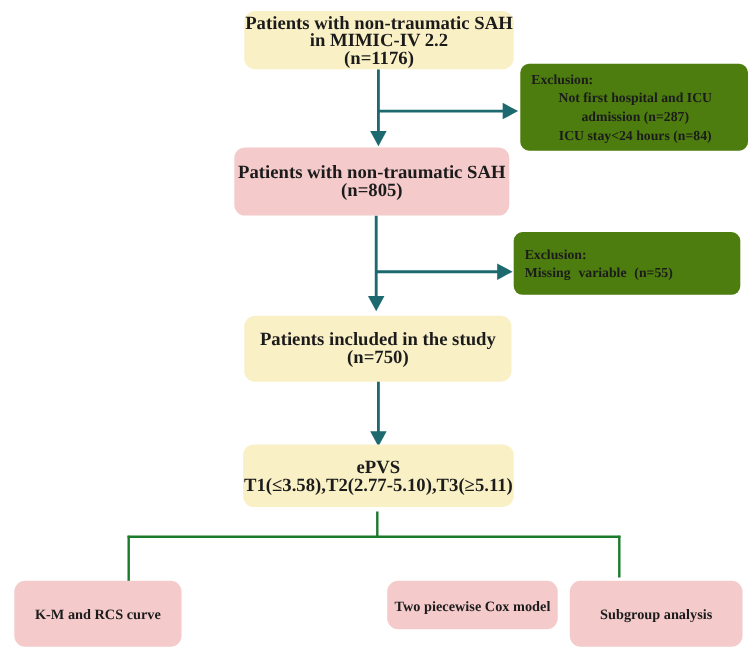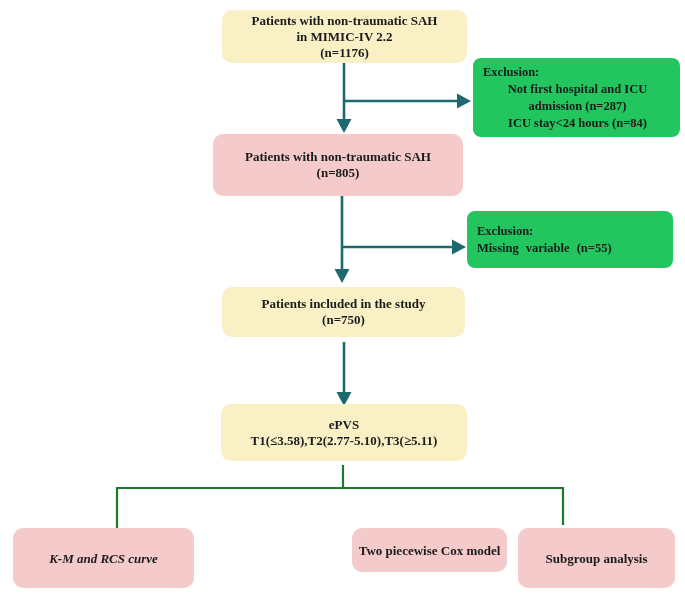--- a/index.html
+++ b/index.html
@@ -25,28 +25,28 @@
     height: 602px;
     pointer-events: none;
   }
   .box {
     position: absolute;
     border-radius: 10px;
     display: flex;
     flex-direction: column;
     justify-content: center;
     text-align: center;
-    font-size: 13px;
+    font-size: 17px;
     line-height: 16px;
     box-sizing: border-box;
   }
   .yellow { background: #faf0c6; }
   .pink   { background: #f4caca; }
   .lavender {
-    background: #22c55e;
+    background: #4d7c0f;
     border-radius: 8px;
     font-size: 12.5px;
     line-height: 17px;
     padding: 4px 8px 4px 10px;
     justify-content: center;
   }
   .excl-title  { text-align: left; }
   .excl-center { text-align: center; }
   .excl-left   { text-align: left; word-spacing: 4px; }
   .analysis {
@@ -99,31 +99,31 @@
   <div class="box pink" style="left:213px; top:134px; width:250px; height:62px;">
     <div>Patients with non-traumatic SAH</div>
     <div>(n=805)</div>
   </div>
 
   <div class="box lavender" style="left:467px; top:211px; width:206px; height:57px;">
     <div class="excl-title">Exclusion:</div>
     <div class="excl-left">Missing variable (n=55)</div>
   </div>
 
-  <div class="box yellow" style="left:222px; top:287px; width:243px; height:50px;">
+  <div class="box yellow" style="left:222px; top:287px; width:243px; height:60px;">
     <div>Patients included in the study</div>
     <div>(n=750)</div>
   </div>
 
   <div class="box yellow" style="left:221px; top:404px; width:246px; height:57px;">
     <div>ePVS</div>
     <div>T1(≤3.58),T2(2.77-5.10),T3(≥5.11)</div>
   </div>
 
-  <div class="box pink analysis" style="left:13px; top:528px; width:181px; height:60px;font-style:italic;">
+  <div class="box pink analysis" style="left:13px; top:528px; width:152px; height:60px;">
     <div>K-M and RCS curve</div>
   </div>
   <div class="box pink analysis" style="left:352px; top:528px; width:155px; height:44px;">
     <div>Two piecewise Cox model</div>
   </div>
   <div class="box pink analysis" style="left:518px; top:528px; width:157px; height:60px;">
     <div>Subgroup analysis</div>
   </div>
 
 </div>

